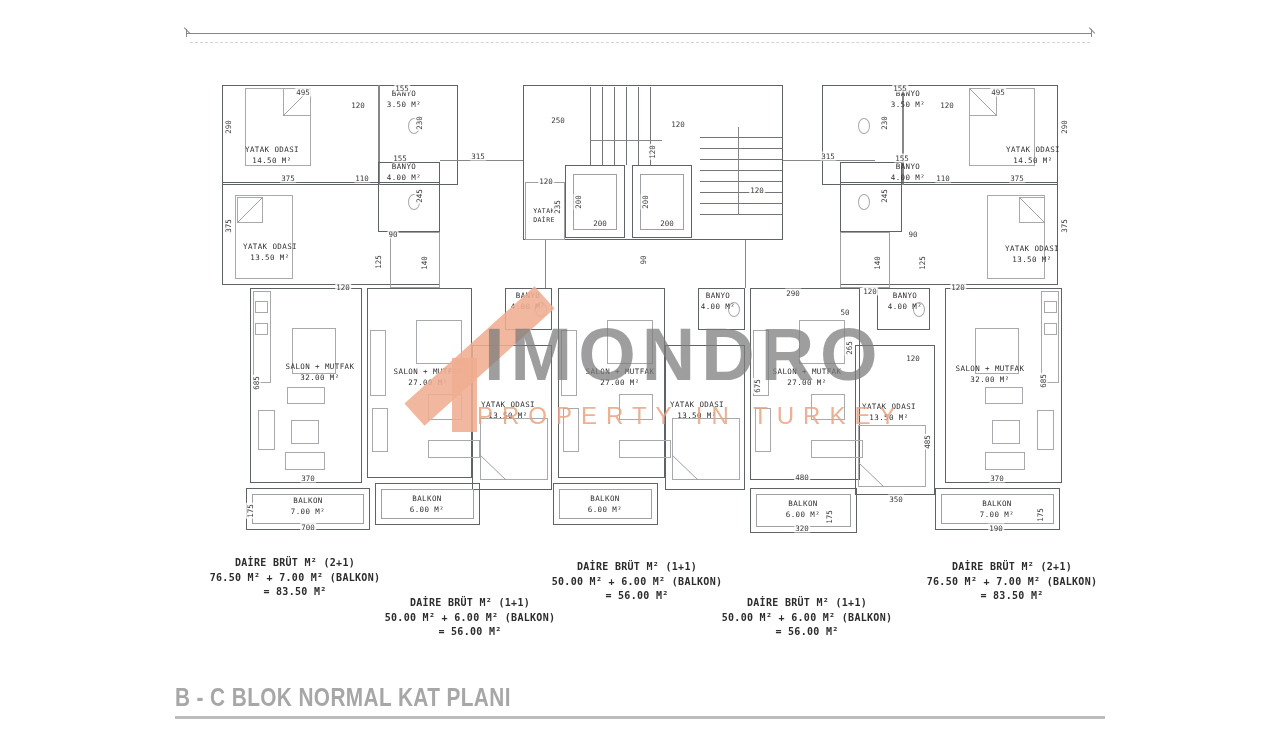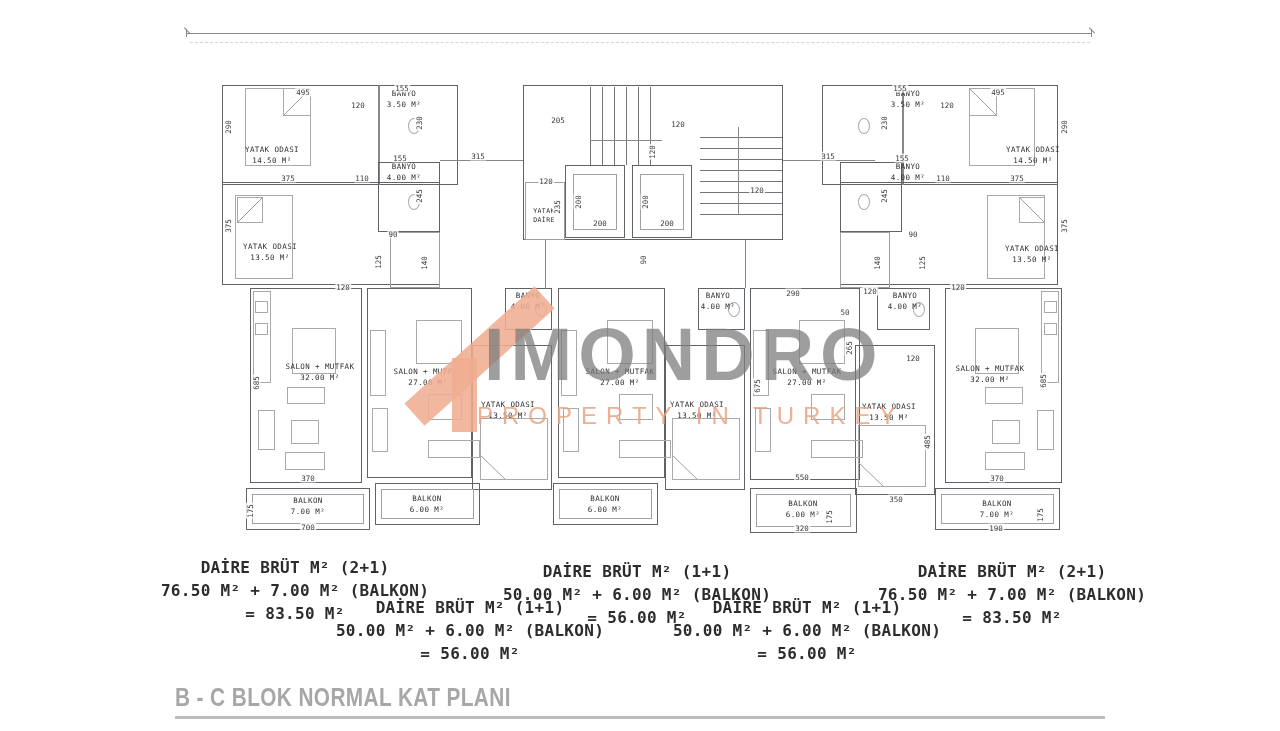--- a/index.html
+++ b/index.html
@@ -14,21 +14,21 @@
   .furn{position:absolute;border:1px solid #a7a9ad;box-sizing:border-box;}
   .wc{position:absolute;border:1px solid #a7a9ad;border-radius:50%;box-sizing:border-box;}
   .dim{position:absolute;font-family:"DejaVu Sans Mono",monospace;font-size:7.5px;color:#3a3a3a;
        background:rgba(255,255,255,.8);padding:0 1px;white-space:nowrap;z-index:3;
        transform:translate(-50%,-50%);}
   .dim.rot{transform:translate(-50%,-50%) rotate(-90deg);}
   .room{position:absolute;transform:translate(-50%,-50%);text-align:center;z-index:2;
         font-family:"DejaVu Sans Mono",monospace;font-size:7.5px;color:#2e2e2e;
         letter-spacing:.4px;line-height:1.4;white-space:nowrap;}
   .sum{position:absolute;transform:translateX(-50%);text-align:center;z-index:2;
-       font-family:"DejaVu Sans Mono",monospace;font-size:16px;font-weight:bold;color:#2c2c2c;
+       font-family:"DejaVu Sans Mono",monospace;font-size:10px;font-weight:bold;color:#2c2c2c;
        letter-spacing:.3px;line-height:1.45;white-space:nowrap;}
   .wm-bar{position:absolute;background:rgba(239,173,146,.88);z-index:4;}
   .wm-brand{position:absolute;z-index:5;font-family:"Liberation Sans",sans-serif;font-weight:bold;
             font-size:74px;letter-spacing:6px;color:rgba(124,124,124,.74);white-space:nowrap;}
   .wm-tag{position:absolute;z-index:5;font-family:"Liberation Sans",sans-serif;
           font-size:24px;letter-spacing:9px;color:rgba(233,163,129,.85);white-space:nowrap;}
   .plan-title{position:absolute;font-family:"Liberation Sans",sans-serif;font-weight:bold;
               font-size:26px;letter-spacing:.5px;color:#a7a7a7;transform:scaleX(.8);
               transform-origin:left center;white-space:nowrap;z-index:2;}
   .title-rule{position:absolute;height:3px;background:#bcbcbc;z-index:2;}
@@ -278,21 +278,21 @@
   <div class="dim" style="left:288px;top:178px;">375</div>
   <div class="dim" style="left:362px;top:178px;">110</div>
   <div class="dim" style="left:400px;top:158px;">155</div>
   <div class="dim rot" style="left:419px;top:196px;">245</div>
   <div class="dim rot" style="left:228px;top:226px;">375</div>
   <div class="dim" style="left:393px;top:234px;">90</div>
   <div class="dim rot" style="left:378px;top:262px;">125</div>
   <div class="dim rot" style="left:424px;top:263px;">140</div>
   <div class="dim" style="left:343px;top:287px;">120</div>
 
-  <div class="dim" style="left:558px;top:120px;">205</div>
+  <div class="dim" style="left:558px;top:120px;">250</div>
   <div class="dim" style="left:678px;top:124px;">120</div>
   <div class="dim rot" style="left:652px;top:152px;">120</div>
   <div class="dim" style="left:478px;top:156px;">315</div>
   <div class="dim" style="left:828px;top:156px;">315</div>
   <div class="dim" style="left:546px;top:181px;">120</div>
   <div class="dim rot" style="left:557px;top:207px;">235</div>
   <div class="dim rot" style="left:578px;top:202px;">200</div>
   <div class="dim" style="left:600px;top:223px;">200</div>
   <div class="dim rot" style="left:645px;top:202px;">200</div>
   <div class="dim" style="left:667px;top:223px;">200</div>
@@ -318,21 +318,21 @@
   <div class="dim" style="left:308px;top:478px;">370</div>
   <div class="dim" style="left:308px;top:527px;">700</div>
   <div class="dim rot" style="left:250px;top:511px;">175</div>
   <div class="dim" style="left:793px;top:293px;">290</div>
   <div class="dim" style="left:870px;top:291px;">120</div>
   <div class="dim" style="left:845px;top:312px;">50</div>
   <div class="dim rot" style="left:849px;top:348px;">265</div>
   <div class="dim" style="left:913px;top:358px;">120</div>
   <div class="dim rot" style="left:927px;top:442px;">485</div>
   <div class="dim rot" style="left:757px;top:386px;">675</div>
-  <div class="dim" style="left:802px;top:477px;">550</div>
+  <div class="dim" style="left:802px;top:477px;">480</div>
   <div class="dim" style="left:896px;top:499px;">350</div>
   <div class="dim" style="left:802px;top:528px;">320</div>
   <div class="dim rot" style="left:829px;top:517px;">175</div>
   <div class="dim" style="left:997px;top:478px;">370</div>
   <div class="dim" style="left:996px;top:528px;">190</div>
   <div class="dim rot" style="left:1040px;top:515px;">175</div>
   <div class="dim rot" style="left:1043px;top:381px;">685</div>
 
   <div class="wm-bar" style="left:392px;top:341px;width:175px;height:30px;transform:rotate(-42deg);"></div>
   <div class="wm-bar" style="left:452px;top:358px;width:25px;height:74px;"></div>

